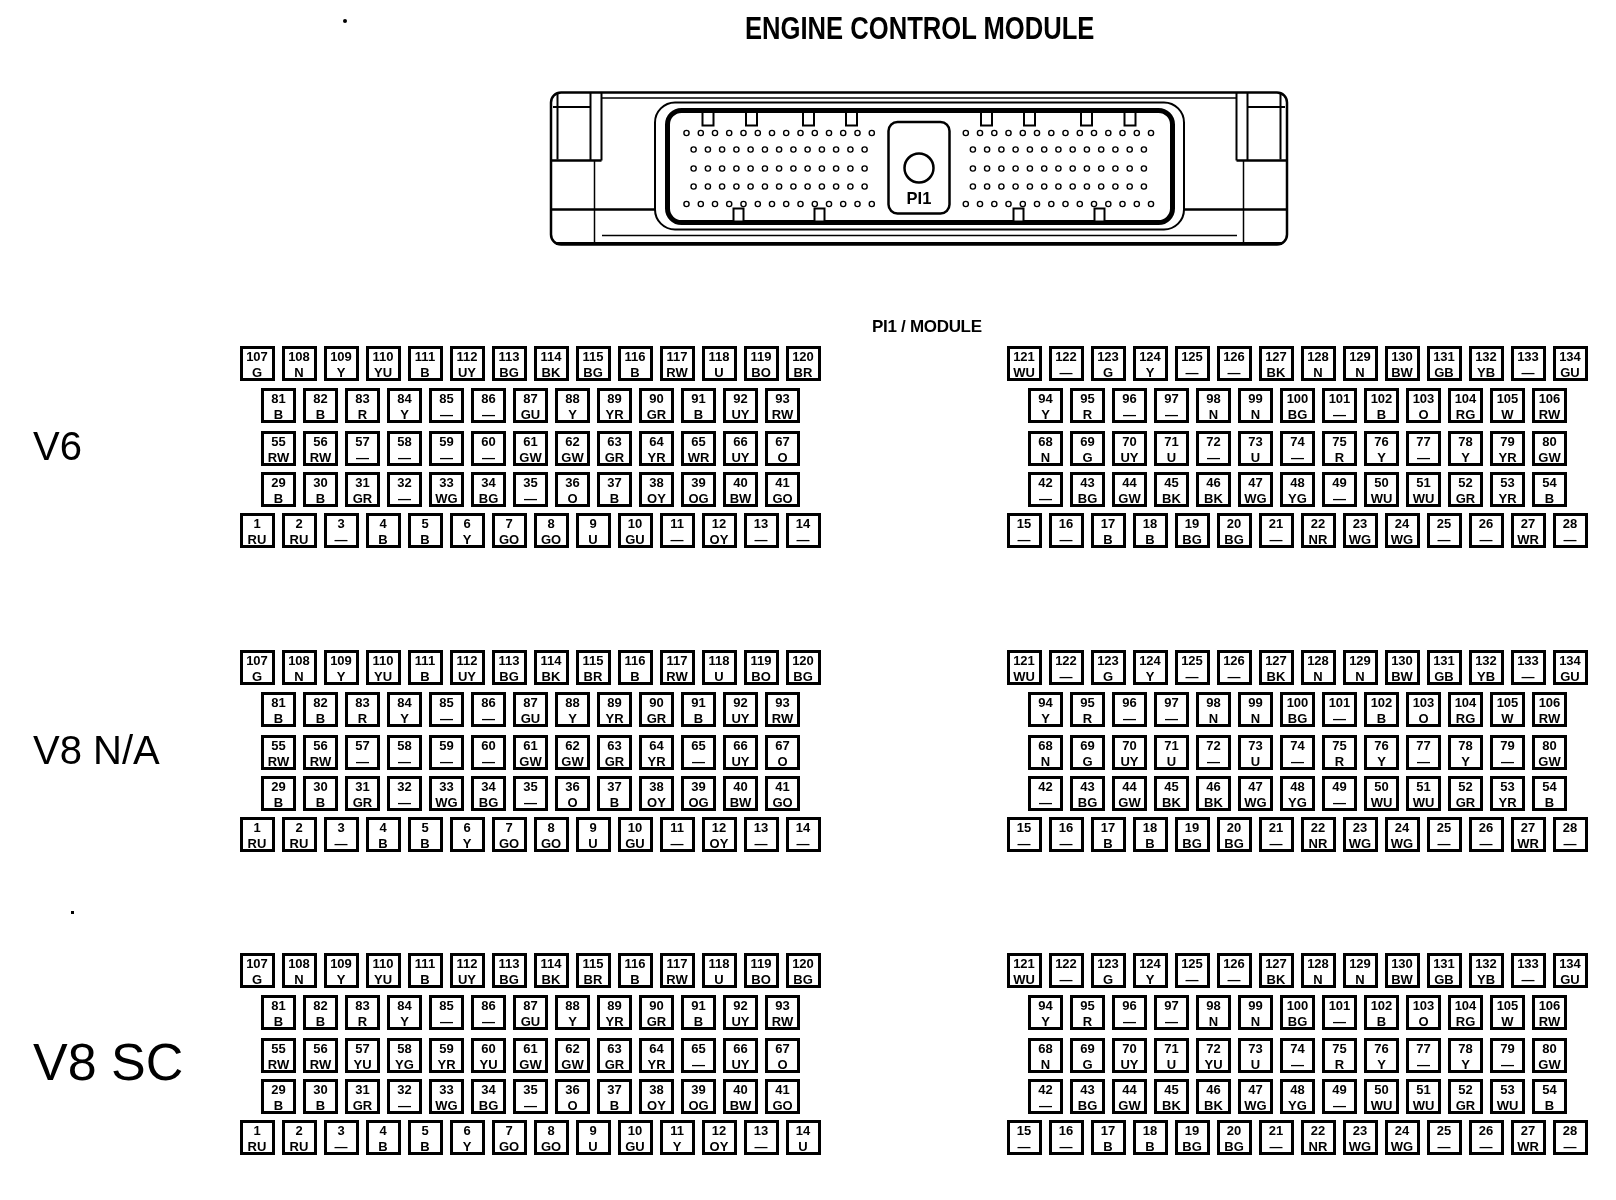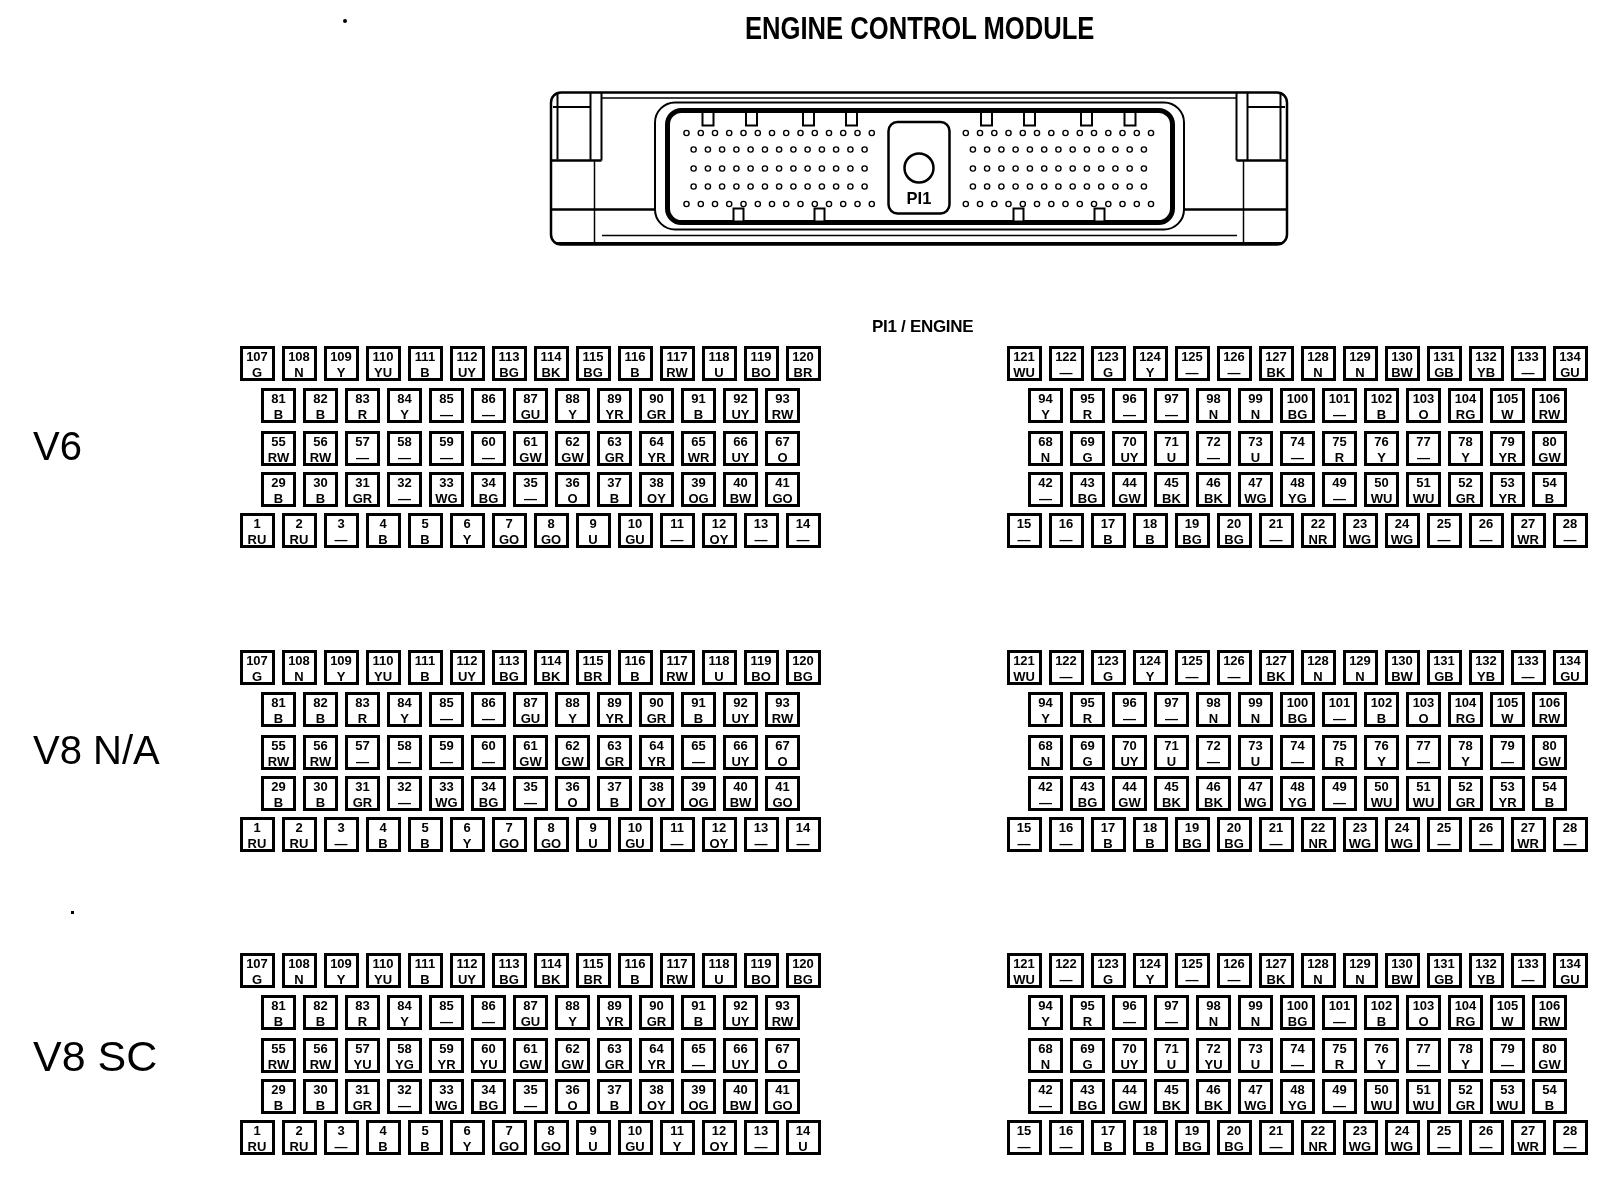--- a/index.html
+++ b/index.html
@@ -208,27 +208,27 @@
     </g>
 
 <g fill="none" stroke="#000" stroke-width="2.5">
 <rect x="888.5" y="122" width="61" height="91.5" rx="9" fill="#fff"></rect>
 <circle cx="919" cy="168" r="14.5"></circle>
 </g>
 
 <text x="919" y="203.5" text-anchor="middle" font-family="Liberation Sans, sans-serif" font-size="16.5" font-weight="bold" fill="#000">PI1</text>
 </svg>
 
-<div class="lbl" style="left:872px;top:317px;font-size:17px;font-weight:bold;letter-spacing:-0.3px;">PI1 / ENGINE</div>
+<div class="lbl" style="left:872px;top:317px;font-size:17px;font-weight:bold;letter-spacing:-0.3px;">PI1 / MODULE</div>
 
 <div class="lbl" style="left:33px;top:424px;font-size:40px;">V6</div>
 
 <div class="lbl" style="left:33px;top:728px;font-size:40px;">V8 N/A</div>
 
-<div class="lbl" style="left:33px;top:1032px;font-size:43px;">V8 SC</div>
+<div class="lbl" style="left:33px;top:1032px;font-size:52px;">V8 SC</div>
 
 <div style="position:absolute;left:71px;top:911px;width:3px;height:3px;background:#000;"></div>
 
 <div class="pb" style="left:239.5px;top:346px">107<br>G</div>
 
 <div class="pb" style="left:281.5px;top:346px">108<br>N</div>
 
 <div class="pb" style="left:323.5px;top:346px">109<br>Y</div>
 
 <div class="pb" style="left:365.5px;top:346px">110<br>YU</div>

